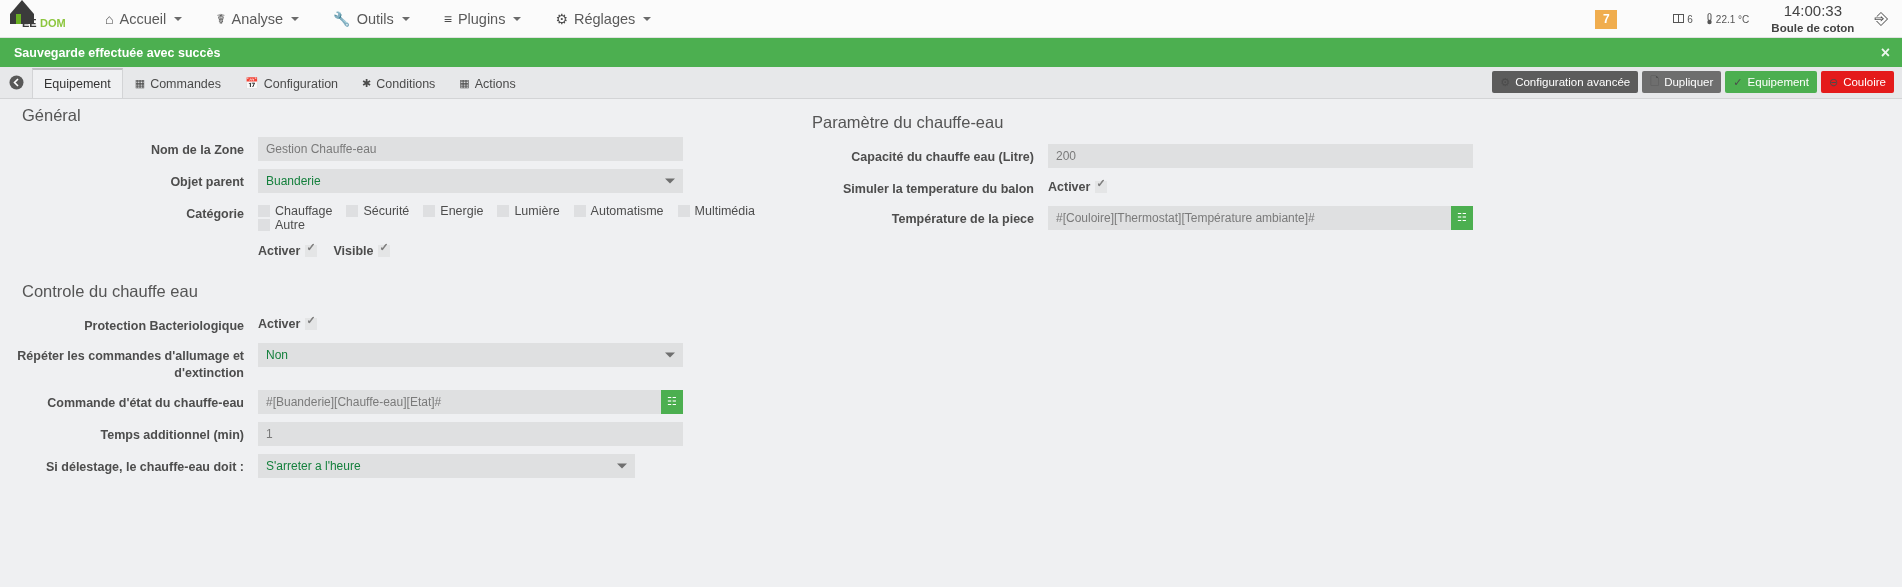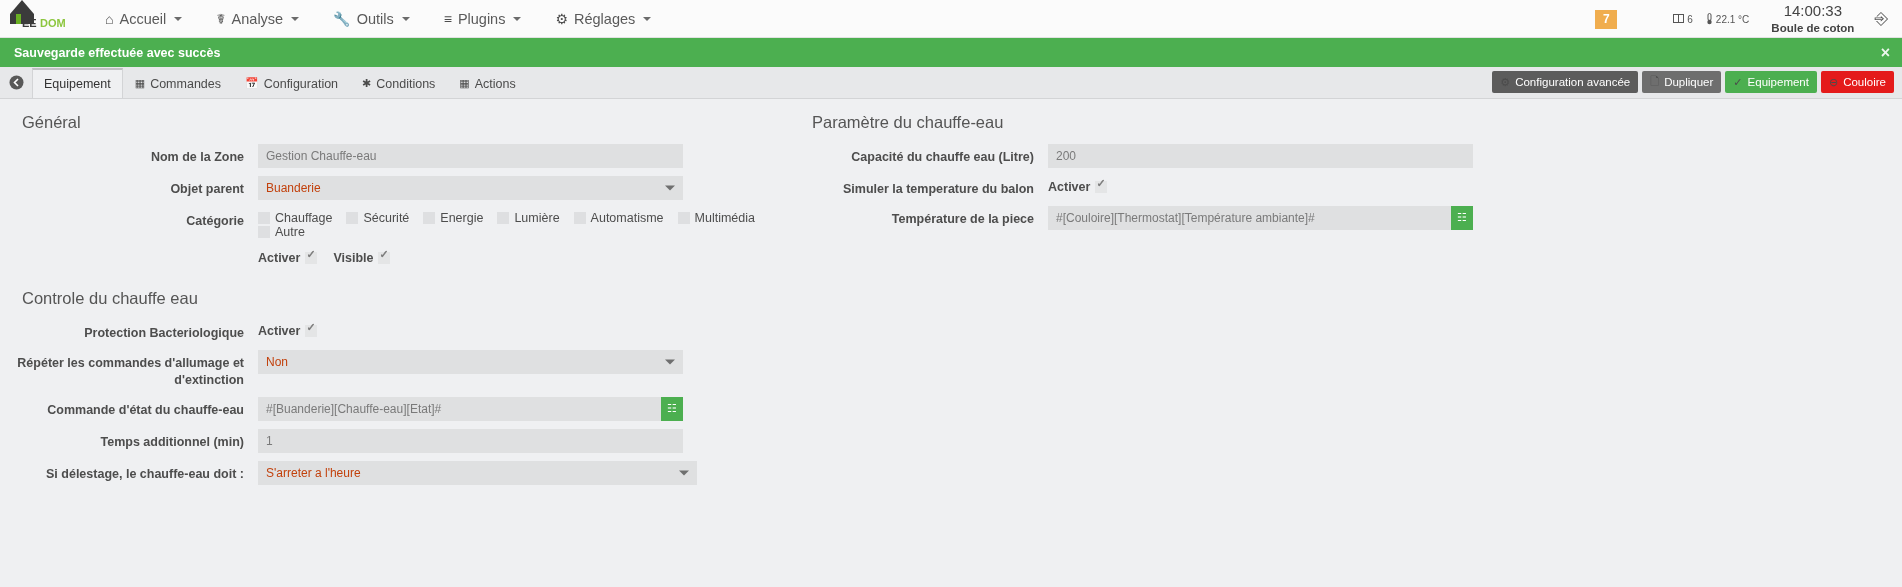--- a/index.html
+++ b/index.html
@@ -93,21 +93,21 @@
     border: none; border-radius: 2px; white-space: nowrap;
     font-family: "Liberation Sans", sans-serif;
   }
   .btn-dark { background: #5c5c5c; }
   .btn-grey { background: #6e6e6e; }
   .btn-green { background: #4caf50; }
   .btn-red { background: #e41b1b; }
 
   
   .content { position: relative; padding-top: 14px; }
-  .col-left { position: absolute; left: 0; top: 14px; width: 790px; }
+  .col-left { position: absolute; left: 0; top: 7px; width: 790px; }
   .col-right { position: absolute; left: 790px; top: 14px; width: 1000px; }
 
   .legend {
     font-size: 16.5px; color: #555; font-weight: normal;
     margin: 0 0 12px 22px;
   }
   .legend.second { margin-top: 24px; }
 
   .frow { display: flex; align-items: flex-start; margin-bottom: 8px; }
   .flabel {
@@ -118,21 +118,21 @@
   .fctrl { position: relative; }
 
   .input {
     height: 24px; background: #dfe0e1; border: none;
     font-size: 12px; color: #7a7a7a; padding: 0 8px;
     font-family: "Liberation Sans", sans-serif; outline: none;
     display: flex; align-items: center;
   }
   .select {
     height: 24px; background: #dfe0e1; border: none;
-    font-size: 12px; color: #c2410c; padding: 0 8px;
+    font-size: 12px; color: #15803d; padding: 0 8px;
     display: flex; align-items: center; position: relative; cursor: pointer;
   }
   .select .sel-caret {
     position: absolute; right: 8px; top: 50%; transform: translateY(-50%);
     width: 0; height: 0;
     border-left: 5px solid transparent; border-right: 5px solid transparent;
     border-top: 5px solid #6f6f6f;
   }
   .input-group { display: flex; align-items: stretch; }
   .green-ico-btn {
@@ -393,21 +393,21 @@
     <div class="frow">
       <div class="flabel">Temps additionnel (min)</div>
       <div class="fctrl">
         <div class="input" style="width:425px;">1</div>
       </div>
     </div>
 
     <div class="frow">
       <div class="flabel">Si délestage, le chauffe-eau doit :</div>
       <div class="fctrl">
-        <div class="select" style="width:439px;">
+        <div class="select" style="width:377px;">
           <span>S'arreter a l'heure</span>
           <span class="sel-caret"></span>
         </div>
       </div>
     </div>
   </div>
 
   <div class="col-right">
     <div class="legend">Paramètre du chauffe-eau</div>
 

